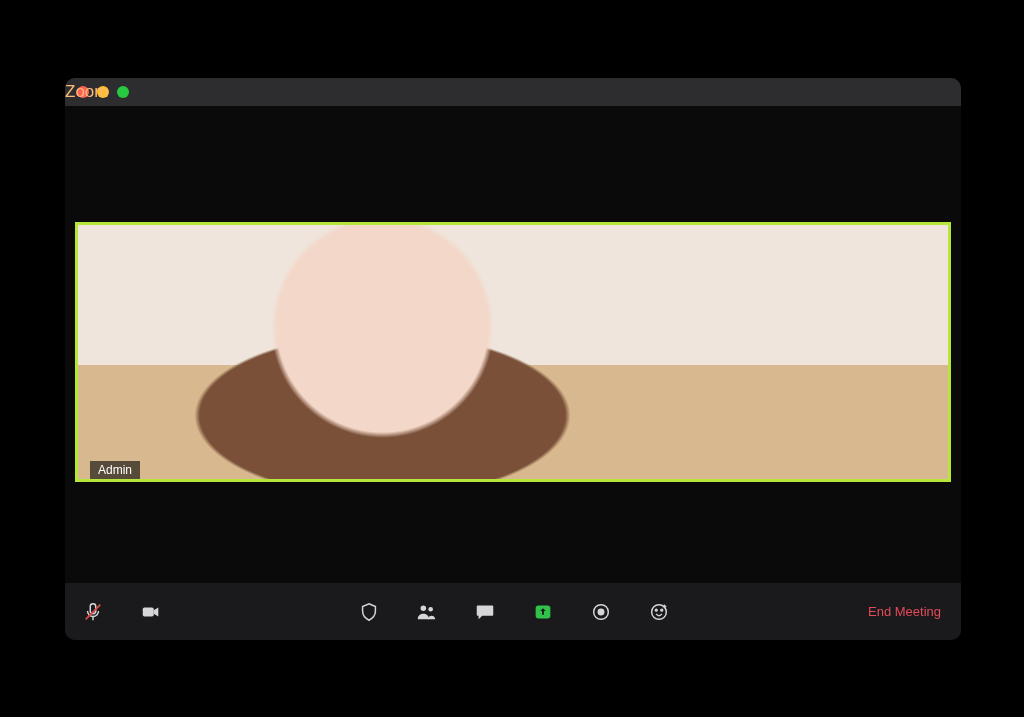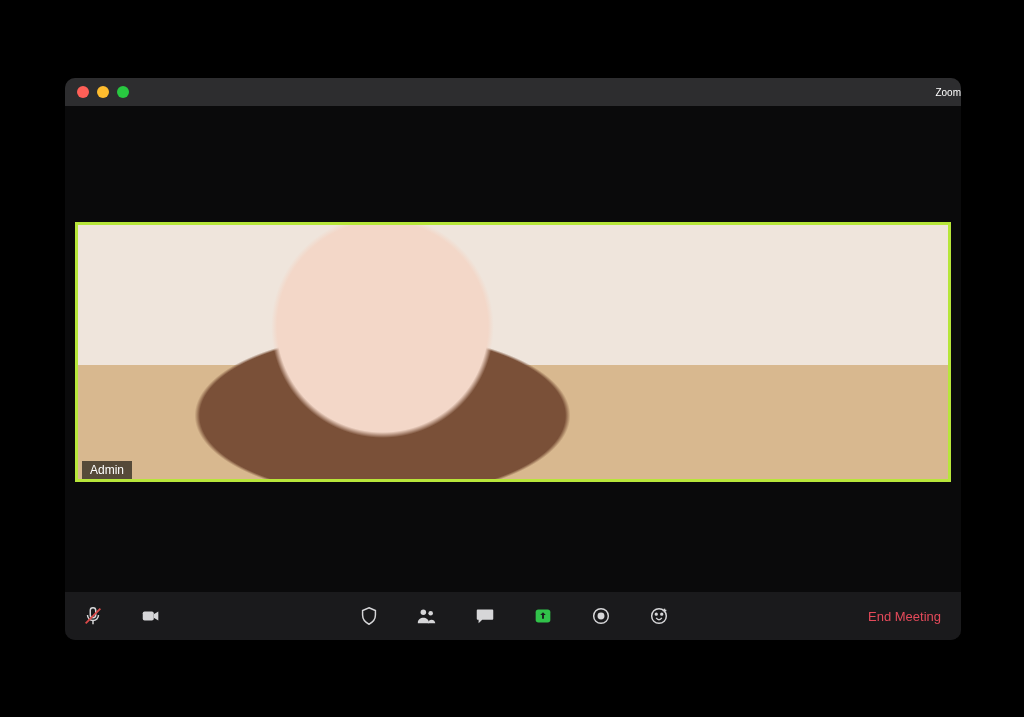--- a/index.html
+++ b/index.html
@@ -36,23 +36,23 @@
     gap: 8px;
     padding-left: 12px;
   }
   .tl { width: 12px; height: 12px; border-radius: 50%; }
   .tl.red { background: #ff5f57; }
   .tl.yellow { background: #febc2e; }
   .tl.green { background: #28c840; }
   .title {
     position: absolute;
     left: 0; right: 0;
-    text-align: right;
-    color: #ffffff;
-    font-size: 10px;
+    text-align: left;
+    color: #fdba74;
+    font-size: 17px;
     pointer-events: none;
   }
   .content {
     flex: 1 1 auto;
     background: #0a0a0b;
     position: relative;
   }
   .gallery {
     position: absolute;
     top: 116px;
@@ -66,21 +66,21 @@
     height: 260px;
     position: relative;
     background: #222;
     overflow: hidden;
   }
   .tile.active {
     border: 3px solid #b7e63a;
   }
   .tile .nametag {
     position: absolute;
-    left: 4px;
+    left: 12px;
     bottom: 0;
     background: rgba(0,0,0,0.6);
     color: #fff;
     font-size: 12px;
     padding: 2px 8px;
   }
   
   .tile .bg1 {
     position:absolute; inset:0;
     background:
@@ -89,21 +89,21 @@
       linear-gradient(180deg,#efe5dc 0 55%, #d8b88f 55% 100%);
   }
   .tile .bg2 {
     position:absolute; inset:0;
     background:
       radial-gradient(circle at 50% 38%, #e8c9a8 0 16%, transparent 17%),
       radial-gradient(ellipse 55% 40% at 50% 20%, #8a6a3d 0 60%, transparent 61%),
       linear-gradient(180deg,#bfb9ae 0 50%, #a9c9de 50% 100%);
   }
   .toolbar {
-    height: 48px;
+    height: 57px;
     background: #1a1a1c;
     display: flex;
     align-items: center;
     padding: 0 14px;
     gap: 30px;
     flex: 0 0 auto;
   }
   .spacer { flex: 1 1 auto; }
   .tbtn {
     width: 28px; height: 28px;

